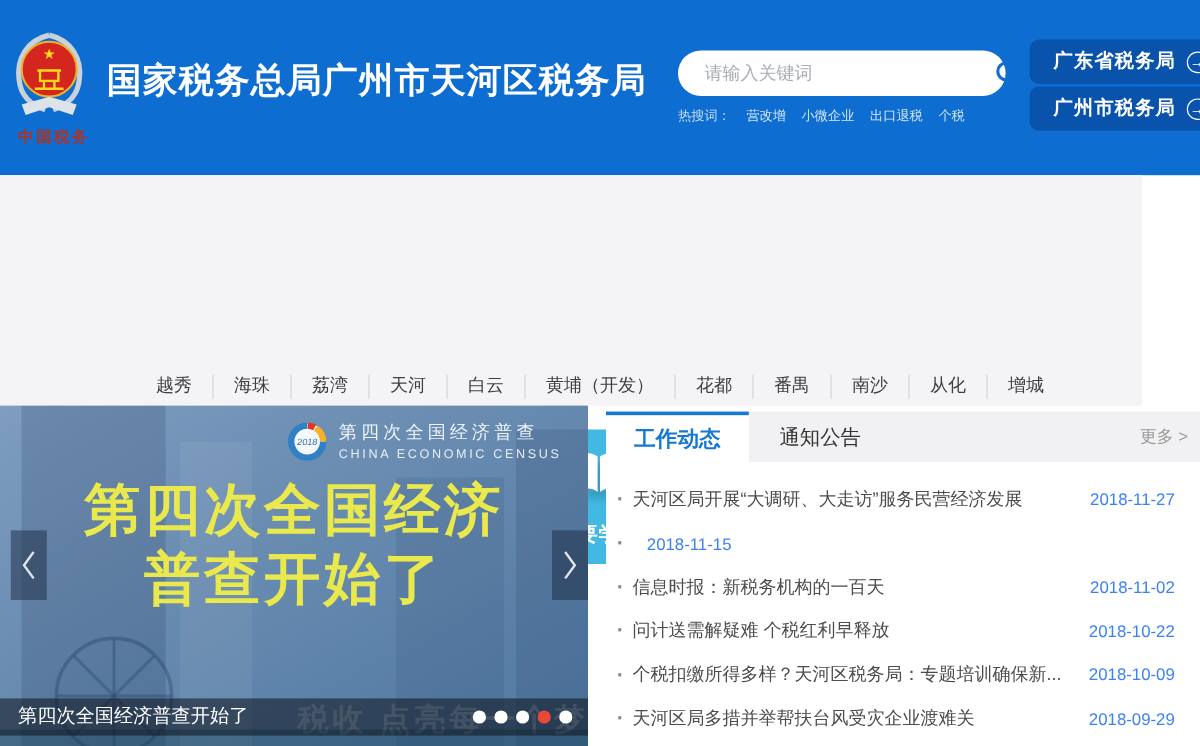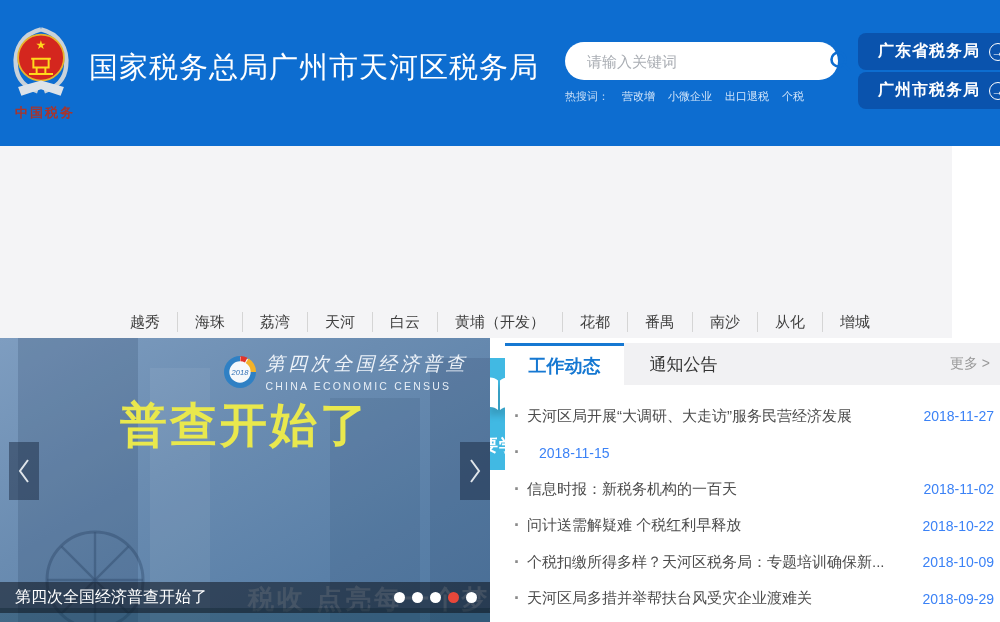--- a/index.html
+++ b/index.html
@@ -7,21 +7,21 @@
   body {
     width:1000px; height:622px; position:relative; overflow:hidden;
     font-family:"Liberation Sans","DejaVu Sans",sans-serif;
     background:#ffffff;
   }
 
   
   .header { position:absolute; left:0; top:0; width:1000px; height:146px; background:#0d6dd0; }
   .logo-block { position:absolute; left:8px; top:26px; width:74px; cursor:pointer; }
   .logo-caption { margin-top:2px; text-align:center; color:#a8352c; font-size:13px; font-weight:bold; letter-spacing:2px; }
-  .site-title { position:absolute; left:89px; top:48px; color:#ffffff; font-size:29px; font-weight:normal; letter-spacing:1px; white-space:nowrap; }
+  .site-title { position:absolute; left:89px; top:48px; color:#ffffff; font-size:29px; font-weight:bold; letter-spacing:1px; white-space:nowrap; }
 
   .search-box { position:absolute; left:565px; top:42px; width:273px; height:38px; background:#fff; border-radius:19px; display:flex; align-items:center;gap:40px; }
   .search-input { flex:1; border:none; outline:none; background:transparent; margin-left:20px; font-size:15px; color:#333; font-family:inherit; }
   .search-input::placeholder { color:#a9adb3; }
   .search-btn { width:40px; height:38px; border:none; background:transparent; cursor:pointer; display:flex; align-items:center; justify-content:center; padding:0 14px 0 0; }
 
   .hot-words { position:absolute; left:565px; top:89px; font-size:11px; color:#c6ddf6; display:flex; align-items:center; }
   .hot-word { color:#d4e6fa; margin-left:13px; cursor:pointer; }
 
   .gov-btn { position:absolute; left:858px; width:150px; height:37px; background:#0a53ad; border-radius:8px; display:flex; align-items:center; padding-left:20px; cursor:pointer; color:#fff; font-size:16px; font-weight:bold; letter-spacing:1px; }
@@ -44,21 +44,21 @@
   .carousel { position:absolute; left:0; top:338px; width:490px; height:284px; overflow:hidden; background:linear-gradient(150deg,#7e9dc0 0%,#6a8cb1 40%,#5a80a8 75%,#517aa3 100%); }
   .bldg { position:absolute; background:rgba(30,55,90,0.12); }
   .bldg.b1 { left:18px; top:0; width:120px; height:284px; background:rgba(28,50,82,0.18); }
   .bldg.b2 { left:150px; top:30px; width:60px; height:254px; background:rgba(255,255,255,0.06); }
   .bldg.b3 { left:330px; top:60px; width:90px; height:224px; }
   .bldg.b4 { left:430px; top:20px; width:60px; height:264px; background:rgba(25,48,80,0.15); }
   .bottom-strip { position:absolute; left:0; bottom:0; width:100%; height:14px; background:rgba(18,60,78,0.40); }
   .wheel { position:absolute; left:35px; bottom:-18px; opacity:0.5; }
 
   .census-badge { position:absolute; right:22px; top:13px; display:flex; align-items:center; gap:10px; }
-  .census-text-cn { color:#eef3f9; font-size:19px; letter-spacing:3.5px; white-space:nowrap;font-style:italic; }
+  .census-text-cn { color:#eef3f9; font-size:15px; letter-spacing:3.5px; white-space:nowrap; }
   .census-text-en { color:#e7eef6; font-size:10.5px; letter-spacing:2.2px; margin-top:3px; white-space:nowrap; }
 
   .headline { position:absolute; left:0; top:58px; width:100%; text-align:center; color:#e9e84d; font-weight:bold; font-size:47px; line-height:57px; letter-spacing:3px; }
 
   .bg-slogan { position:absolute; left:248px; top:244px; color:rgba(255,255,255,0.30); font-size:26px; font-weight:bold; letter-spacing:3px; white-space:nowrap; }
 
   .car-arrow { position:absolute; top:104px; width:30px; height:58px; background:rgba(22,38,60,0.48); display:flex; align-items:center; justify-content:center; cursor:pointer; }
   .car-arrow.left { left:9px; } .car-arrow.right { right:0; }
 
   .caption-bar { position:absolute; left:0; bottom:9px; width:100%; height:31px; background:rgba(12,18,28,0.55); display:flex; align-items:center; }
@@ -68,21 +68,21 @@
   .dot.active { background:#e8473a; }
 
   
   .news-panel { position:absolute; left:505px; top:343px; width:495px; height:279px; background:#fff; }
   .tab-bar { position:relative; height:42px; background:#f1f1f3; display:flex; }
   .tab { width:119px; height:42px; display:flex; align-items:center; justify-content:center; font-size:17px; color:#333; cursor:pointer; }
   .tab.active { background:#fff; border-top:3px solid #1678d2; color:#1678d2; font-weight:bold; font-size:18px; }
   .more-link { position:absolute; right:10px; top:0; height:42px; display:flex; align-items:center; color:#999; font-size:14px; cursor:pointer; }
 
   .news-list { padding-top:13px; }
-  .news-item { height:36.5px; display:flex; align-items:center; padding-left:22px; padding-right:6px; position:relative; }
+  .news-item { height:36.5px; display:flex; align-items:center; padding-left:22px; padding-right:21px; position:relative; }
   .news-item::before { content:"\00B7"; position:absolute; left:9px; color:#8a8a8a; font-weight:bold; font-size:18px; }
   .news-title { flex:1; font-size:15px; color:#4c4c4c; white-space:nowrap; overflow:hidden; cursor:pointer; }
   .news-date { color:#3b82f6; font-size:14px; margin-left:12px; white-space:nowrap; }
 </style>
 </head>
 <body>
 
 <div class="header">
 
   <div class="logo-block">
@@ -211,20 +211,21 @@
       <path d="M25 4.7 A15 15 0 0 0 18.5 3" fill="none" stroke="#e2342a" stroke-width="6"></path>
       <text x="18" y="21.5" text-anchor="middle" font-size="8.5" font-style="italic" fill="#2f6fb5">2018</text>
     </svg>
     <div>
       <div class="census-text-cn">第四次全国经济普查</div>
       <div class="census-text-en">CHINA  ECONOMIC  CENSUS</div>
     </div>
   </div>
 
   <div class="headline">
+    <div>第四次全国经济</div>
     <div>普查开始了</div>
   </div>
 
   <div class="car-arrow left">
     <svg width="14" height="26" viewBox="0 0 14 26">
       <polyline points="11,2 3,13 11,24" fill="none" stroke="#dfe5ea" stroke-width="2"></polyline>
     </svg>
   </div>
   <div class="car-arrow right">
     <svg width="14" height="26" viewBox="0 0 14 26">

